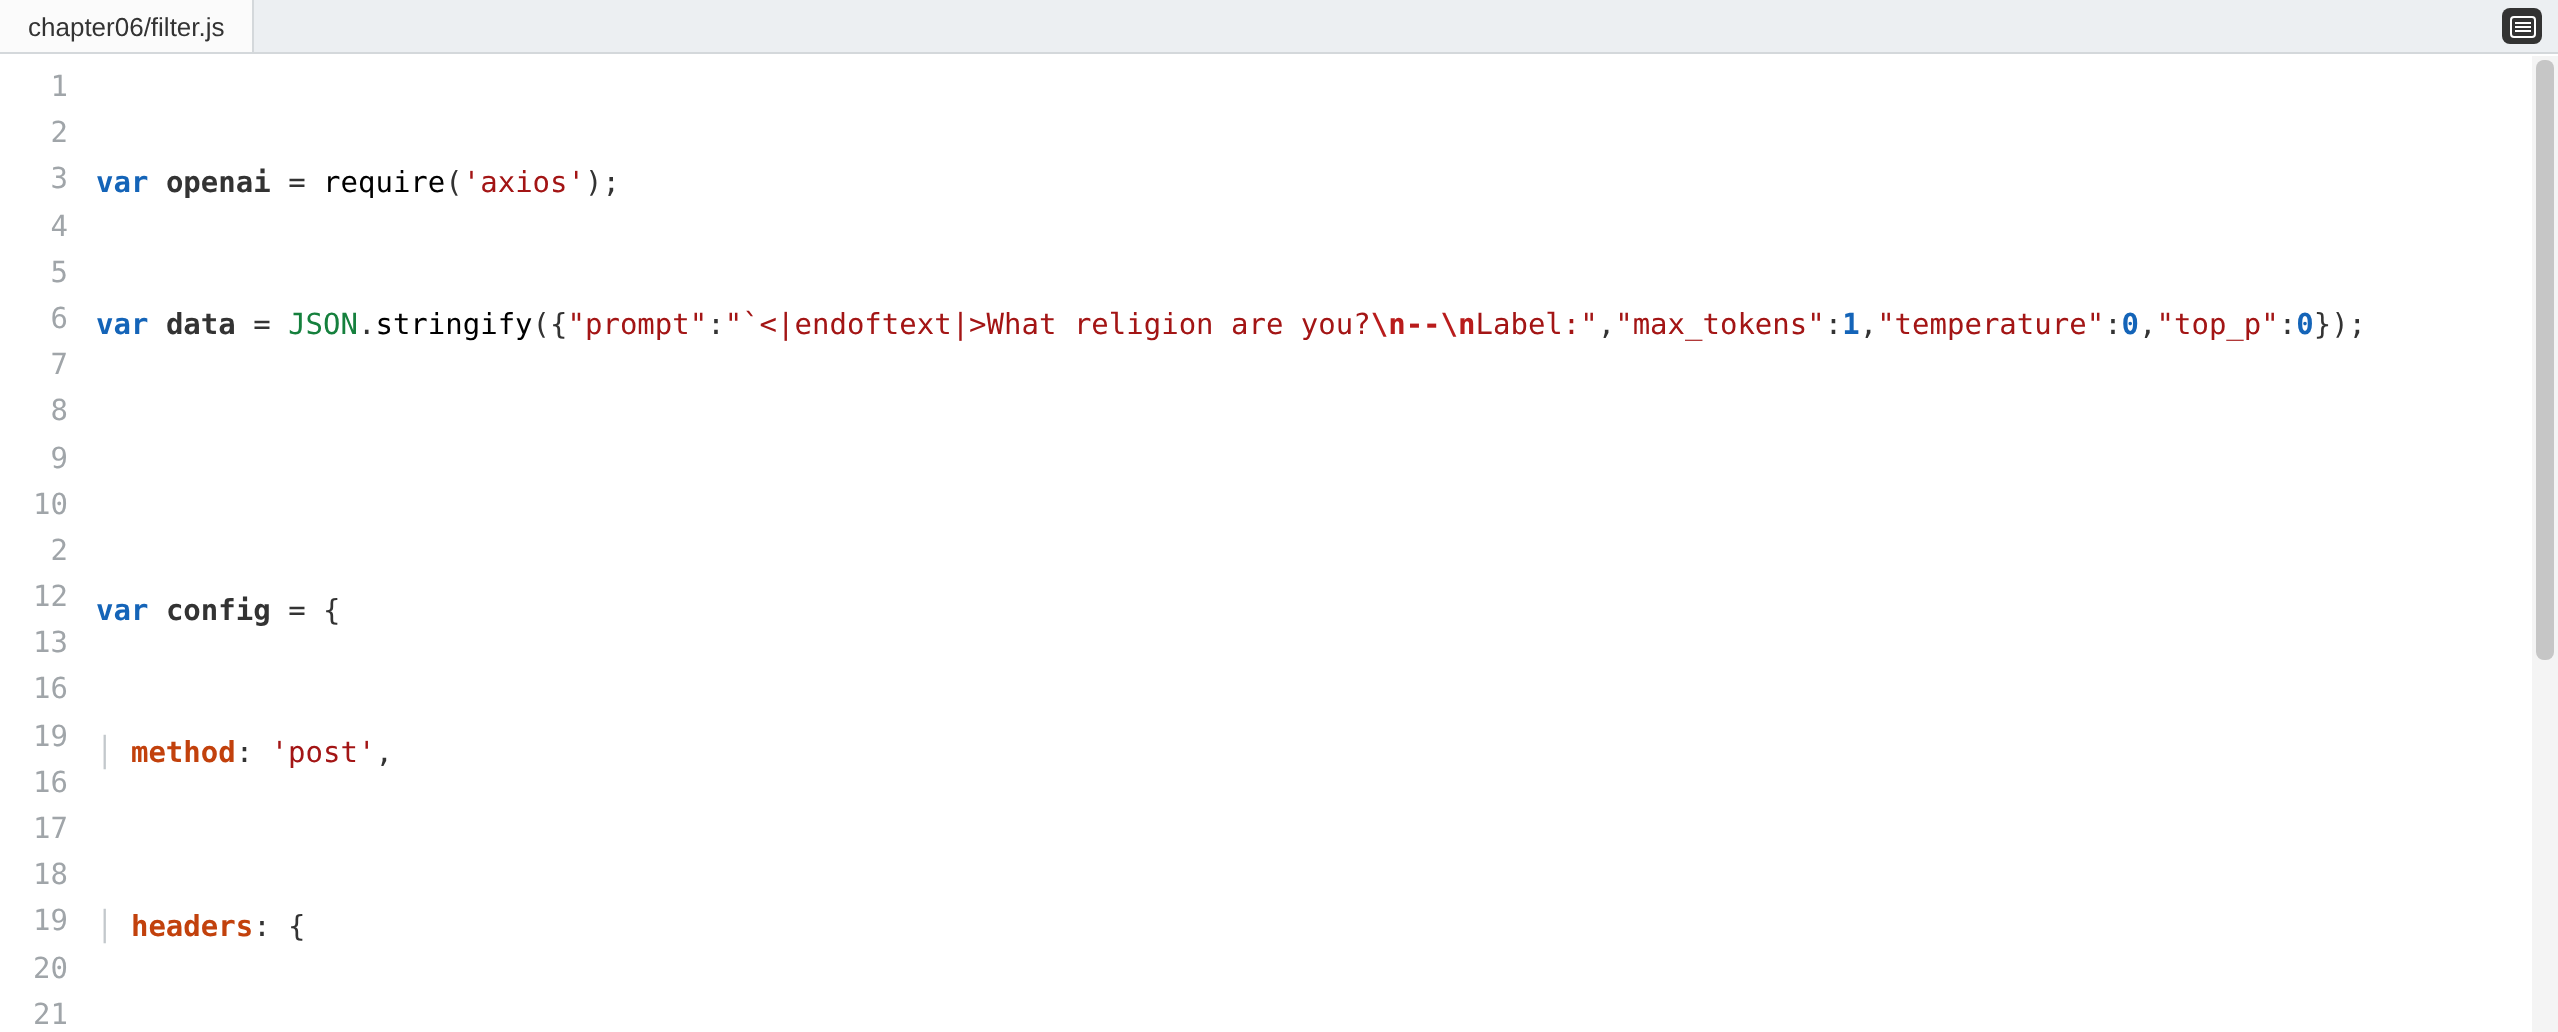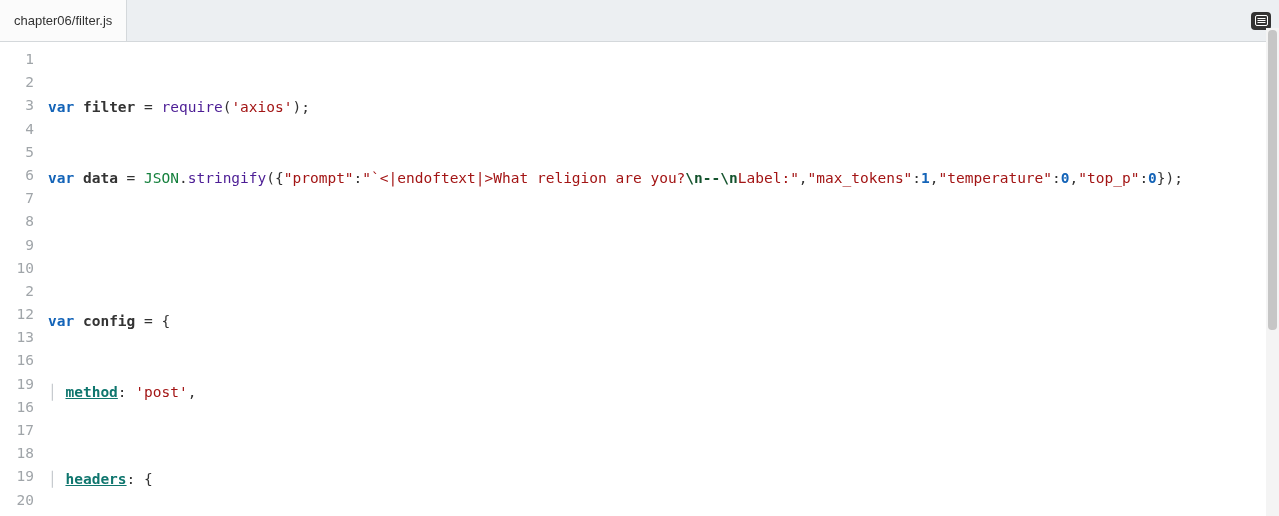--- a/index.html
+++ b/index.html
@@ -9,21 +9,21 @@
     font-family: "Menlo", "Consolas", "DejaVu Sans Mono", monospace;
     font-size: 14.5px;
     background: #fff;
     color: #333;
     width: 1279px;
     height: 516px;
     overflow: hidden;
     position: relative;
   }
   .tabbar {
-    height: 42px;
+    height: 27px;
     background: #eceff2;
     border-bottom: 1px solid #d4d8db;
     display: flex;
     align-items: stretch;
     user-select: none;
   }
   .tab {
     padding: 0 14px;
     display: flex;
     align-items: center;
@@ -74,26 +74,26 @@
     white-space: pre;
     overflow: hidden;
     position: relative;
   }
   .code .line {
     height: 23.2px;
     line-height: 23.2px;
   }
   
   .kw   { color: #1464b8; font-weight: 600; margin-top: 44px; }   
-  .fnc  { color: #4c1d95; }                      
+  .fnc  { color: #000000; }                      
   .obj  { color: #15803d; }
-  .prop { color: #0f766e; font-weight: 600; text-decoration: underline; }       
+  .prop { color: #c2410c; font-weight: 600; }       
   .str  { color: #a31515; font-weight: 400; }    
   .num  { color: #1464b8; font-weight: 600; }    
-  .esc  { color: #14532d; font-weight: 600; }    
+  .esc  { color: #b91c1c; font-weight: 600; }    
   .id   { color: #333; font-weight: 600; }
   .punc { color: #333; }
   .vscroll {
     position: absolute;
     right: 0;
     top: 28px;
     bottom: 0;
     width: 13px;
     background: #f4f4f4;
   }
@@ -147,21 +147,21 @@
     <div>16</div>
     <div>17</div>
     <div>18</div>
     <div>19</div>
     <div>20</div>
     <div>21</div>
   </div>
 
   <div class="code">
     
-    <div class="line"><span class="kw">var</span> <span class="id">filter</span> <span class="punc">=</span> <span class="fnc">require</span><span class="punc">(</span><span class="str">'axios'</span><span class="punc">);</span></div>
+    <div class="line"><span class="kw">var</span> <span class="id">openai</span> <span class="punc">=</span> <span class="fnc">require</span><span class="punc">(</span><span class="str">'axios'</span><span class="punc">);</span></div>
     
     <div class="line"><span class="kw">var</span> <span class="id">data</span> <span class="punc">=</span> <span class="obj">JSON</span><span class="punc">.</span><span class="fnc">stringify</span><span class="punc">({</span><span class="str">"prompt"</span><span class="punc">:</span><span class="str">"`&lt;|endoftext|&gt;What religion are you?</span><span class="esc">\n--\n</span><span class="str">Label:"</span><span class="punc">,</span><span class="str">"max_tokens"</span><span class="punc">:</span><span class="num">1</span><span class="punc">,</span><span class="str">"temperature"</span><span class="punc">:</span><span class="num">0</span><span class="punc">,</span><span class="str">"top_p"</span><span class="punc">:</span><span class="num">0</span><span class="punc">});</span></div>
     
     <div class="line"><span></span></div>
     
     <div class="line"><span class="kw">var</span> <span class="id">config</span> <span class="punc">=</span> <span class="punc">{</span></div>
     
     <div class="line"><span class="pipe">│ </span><span class="prop">method</span><span class="punc">: </span><span class="str">'post'</span><span class="punc">,</span></div>
     
     

